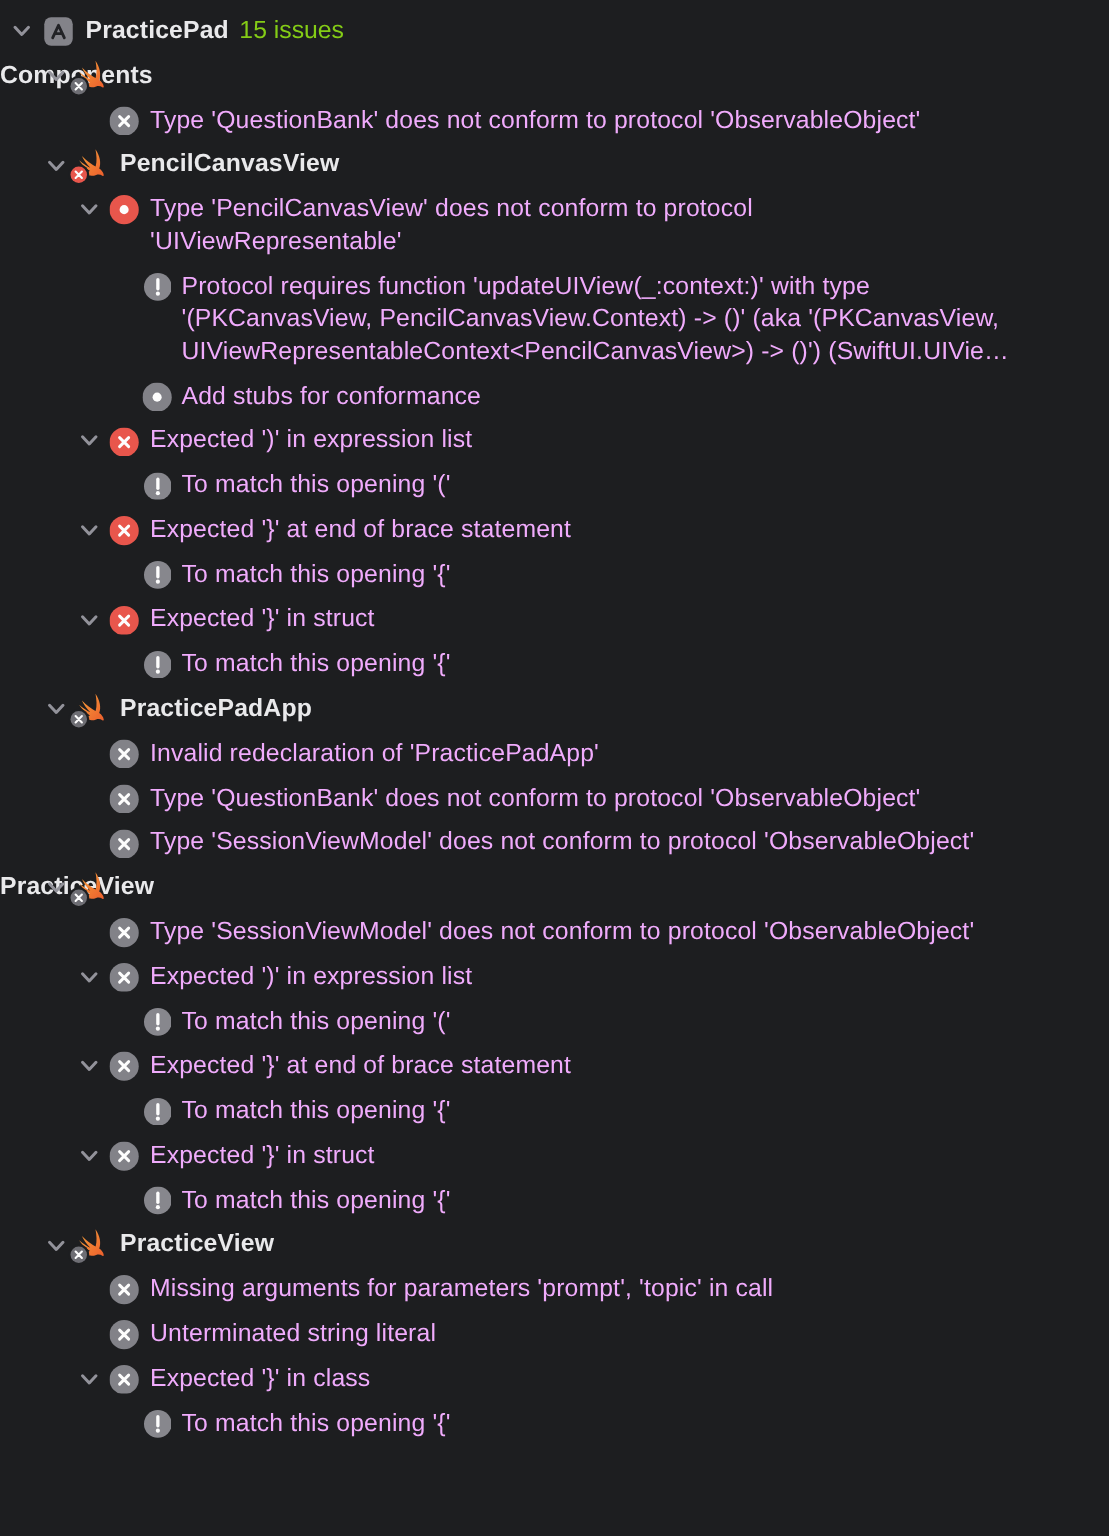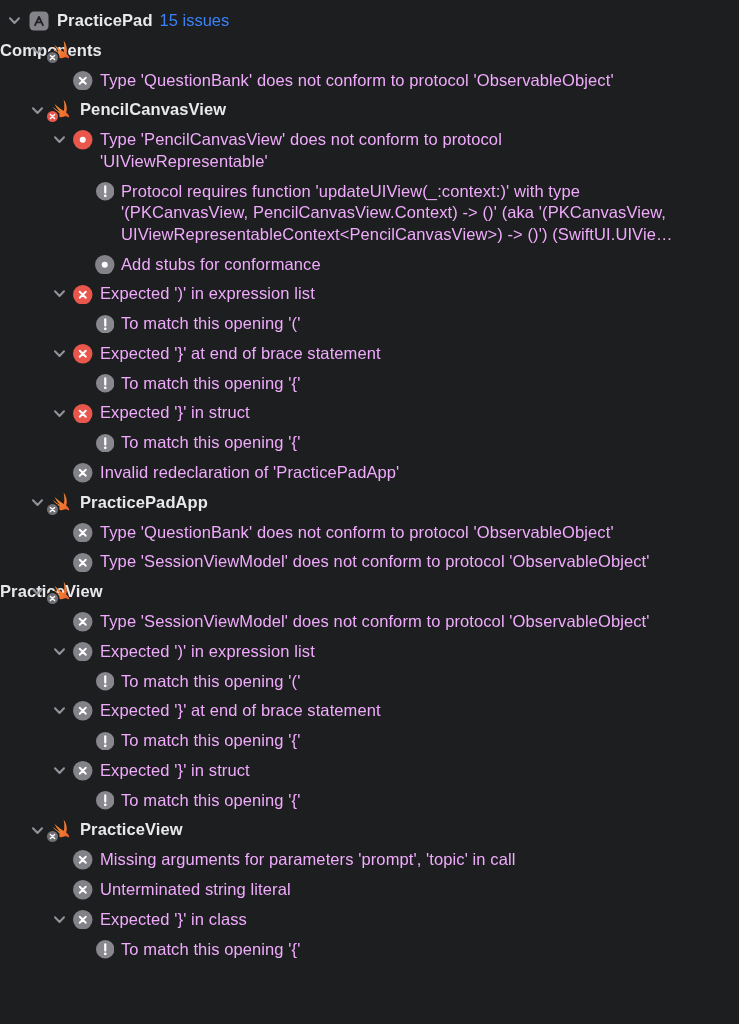--- a/index.html
+++ b/index.html
@@ -29,21 +29,21 @@
     display: block;
     font-size: 16.5px;
     line-height: 21.6px;
     color: #f0abfc;
     white-space: pre-line;
     letter-spacing: 0.1px;
   }
   .row.project .text, .row.file .text { font-weight: 700; color: #e9e9eb; display: inline; }
   .row.project .count {
     font-weight: 400;
-    color: #3b82f6;
+    color: #84cc16;
     font-size: 16.5px;
     line-height: 21.6px;
     margin-left: 7px;
   }
   .chevron {
     position: absolute;
     top: 10.2px;
     width: 13px; height: 10px;
     display: flex; align-items: center; justify-content: center;
   }
@@ -231,29 +231,20 @@
     <div class="row note" style="padding-left: 121px;">
       <span class="lead-icon" style="left: 95px;">
         <svg width="18.5" height="18.5" viewBox="0 0 20 20">
           <circle cx="10" cy="10" r="10" fill="#87878d"></circle>
           <path d="M10 4.8 L10 11.4" stroke="#fdfdfd" stroke-width="2.4" stroke-linecap="round"></path>
           <circle cx="10" cy="14.9" r="1.5" fill="#fdfdfd"></circle>
         </svg>
       </span>
       <span class="text">To match this opening '{'</span>
     </div>
-    <div class="row error" style="padding-left: 100px;">
-      <span class="lead-icon" style="left: 73px;">
-        <svg width="19.5" height="19.5" viewBox="0 0 20 20">
-          <circle cx="10" cy="10" r="10" fill="#828288"></circle>
-          <path d="M6.9 6.9 L13.1 13.1 M13.1 6.9 L6.9 13.1" stroke="#fdfdfd" stroke-width="2" stroke-linecap="round"></path>
-        </svg>
-      </span>
-      <span class="text">Invalid redeclaration of 'PracticePadApp'</span>
-    </div>
     <div class="row file" style="padding-left: 80px;"><span class="chevron" style="left: 31px;">
         <svg width="13" height="10" viewBox="0 0 13 10">
           <path d="M2 2.2 L6.5 7 L11 2.2" fill="none" stroke="#92929a" stroke-width="2" stroke-linecap="round" stroke-linejoin="round"></path>
         </svg>
       </span><span class="lead-icon" style="left: 51px;">
         <span class="swift-wrap">
           <svg width="22" height="22" viewBox="0 0 24 24">
             <defs>
               <linearGradient id="swg2" x1="0" y1="0" x2="1" y2="1">
                 <stop offset="0" stop-color="#f7a239"></stop>
@@ -269,20 +260,29 @@
           </span>
         </span>
       </span><span class="text">PracticePadApp</span></div>
     <div class="row error" style="padding-left: 100px;">
       <span class="lead-icon" style="left: 73px;">
         <svg width="19.5" height="19.5" viewBox="0 0 20 20">
           <circle cx="10" cy="10" r="10" fill="#828288"></circle>
           <path d="M6.9 6.9 L13.1 13.1 M13.1 6.9 L6.9 13.1" stroke="#fdfdfd" stroke-width="2" stroke-linecap="round"></path>
         </svg>
       </span>
+      <span class="text">Invalid redeclaration of 'PracticePadApp'</span>
+    </div>
+    <div class="row error" style="padding-left: 100px;">
+      <span class="lead-icon" style="left: 73px;">
+        <svg width="19.5" height="19.5" viewBox="0 0 20 20">
+          <circle cx="10" cy="10" r="10" fill="#828288"></circle>
+          <path d="M6.9 6.9 L13.1 13.1 M13.1 6.9 L6.9 13.1" stroke="#fdfdfd" stroke-width="2" stroke-linecap="round"></path>
+        </svg>
+      </span>
       <span class="text">Type 'QuestionBank' does not conform to protocol 'ObservableObject'</span>
     </div>
     <div class="row error" style="padding-left: 100px;">
       <span class="lead-icon" style="left: 73px;">
         <svg width="19.5" height="19.5" viewBox="0 0 20 20">
           <circle cx="10" cy="10" r="10" fill="#828288"></circle>
           <path d="M6.9 6.9 L13.1 13.1 M13.1 6.9 L6.9 13.1" stroke="#fdfdfd" stroke-width="2" stroke-linecap="round"></path>
         </svg>
       </span>
       <span class="text">Type 'SessionViewModel' does not conform to protocol 'ObservableObject'</span>

